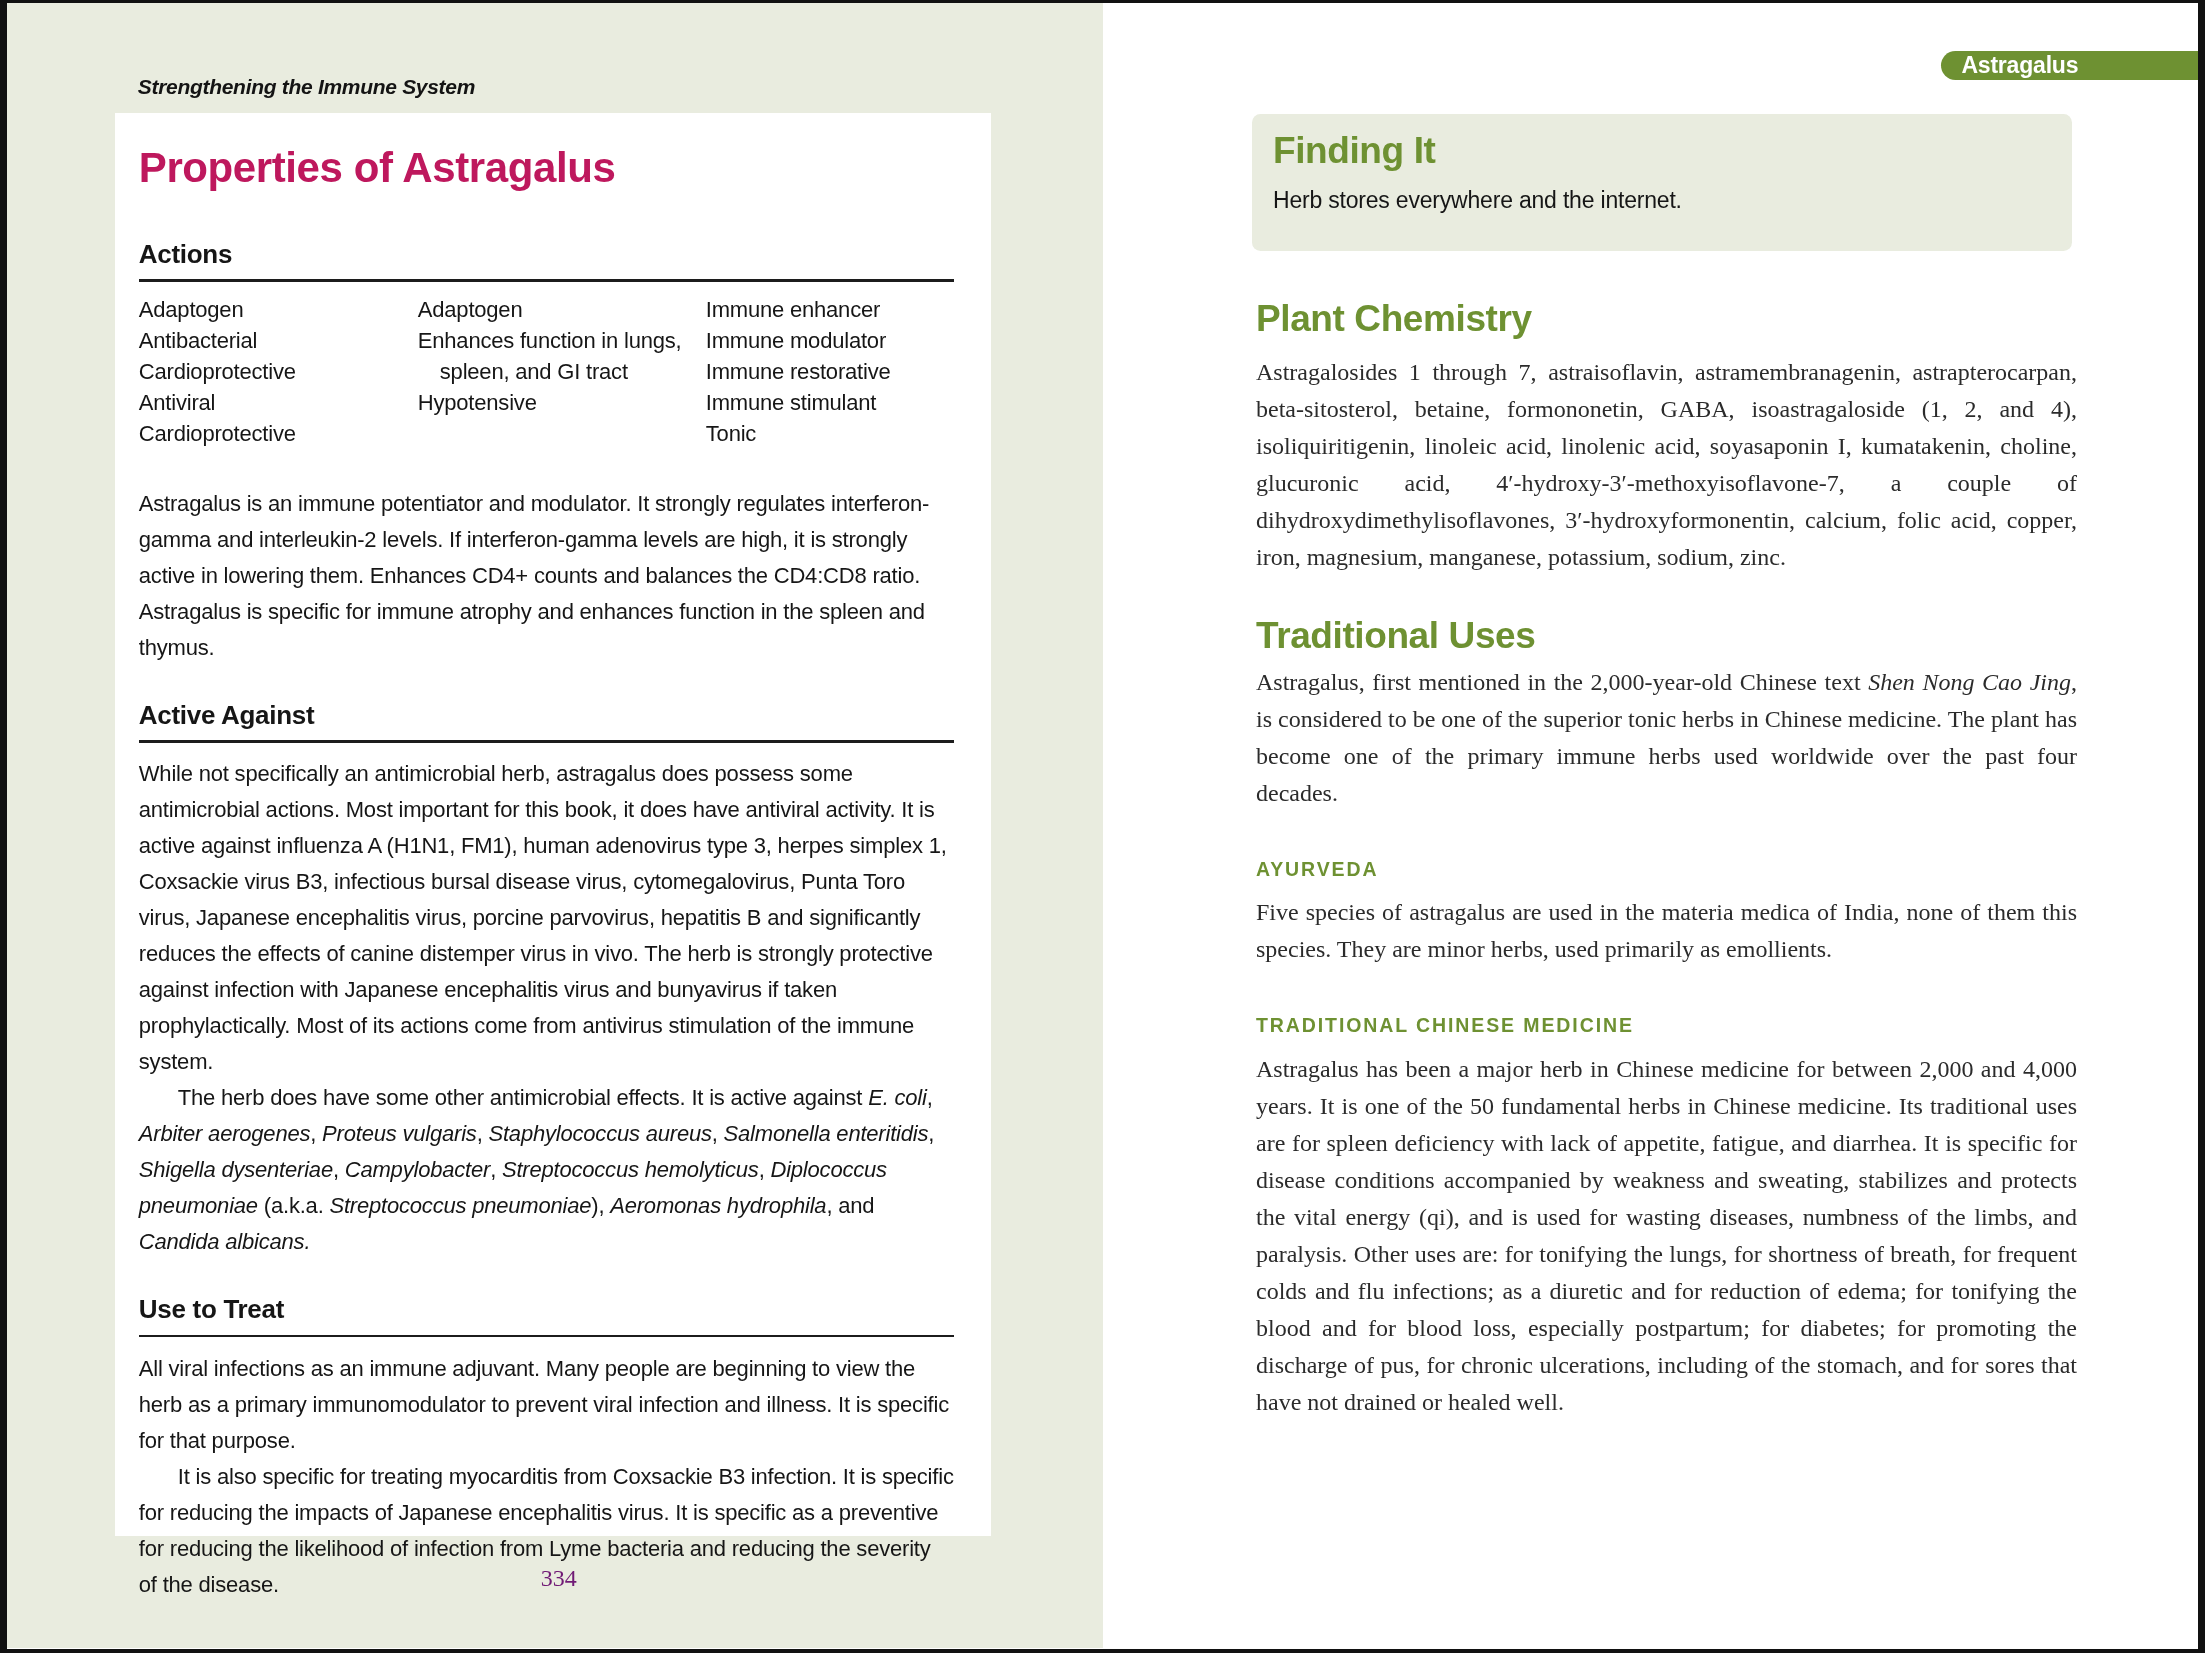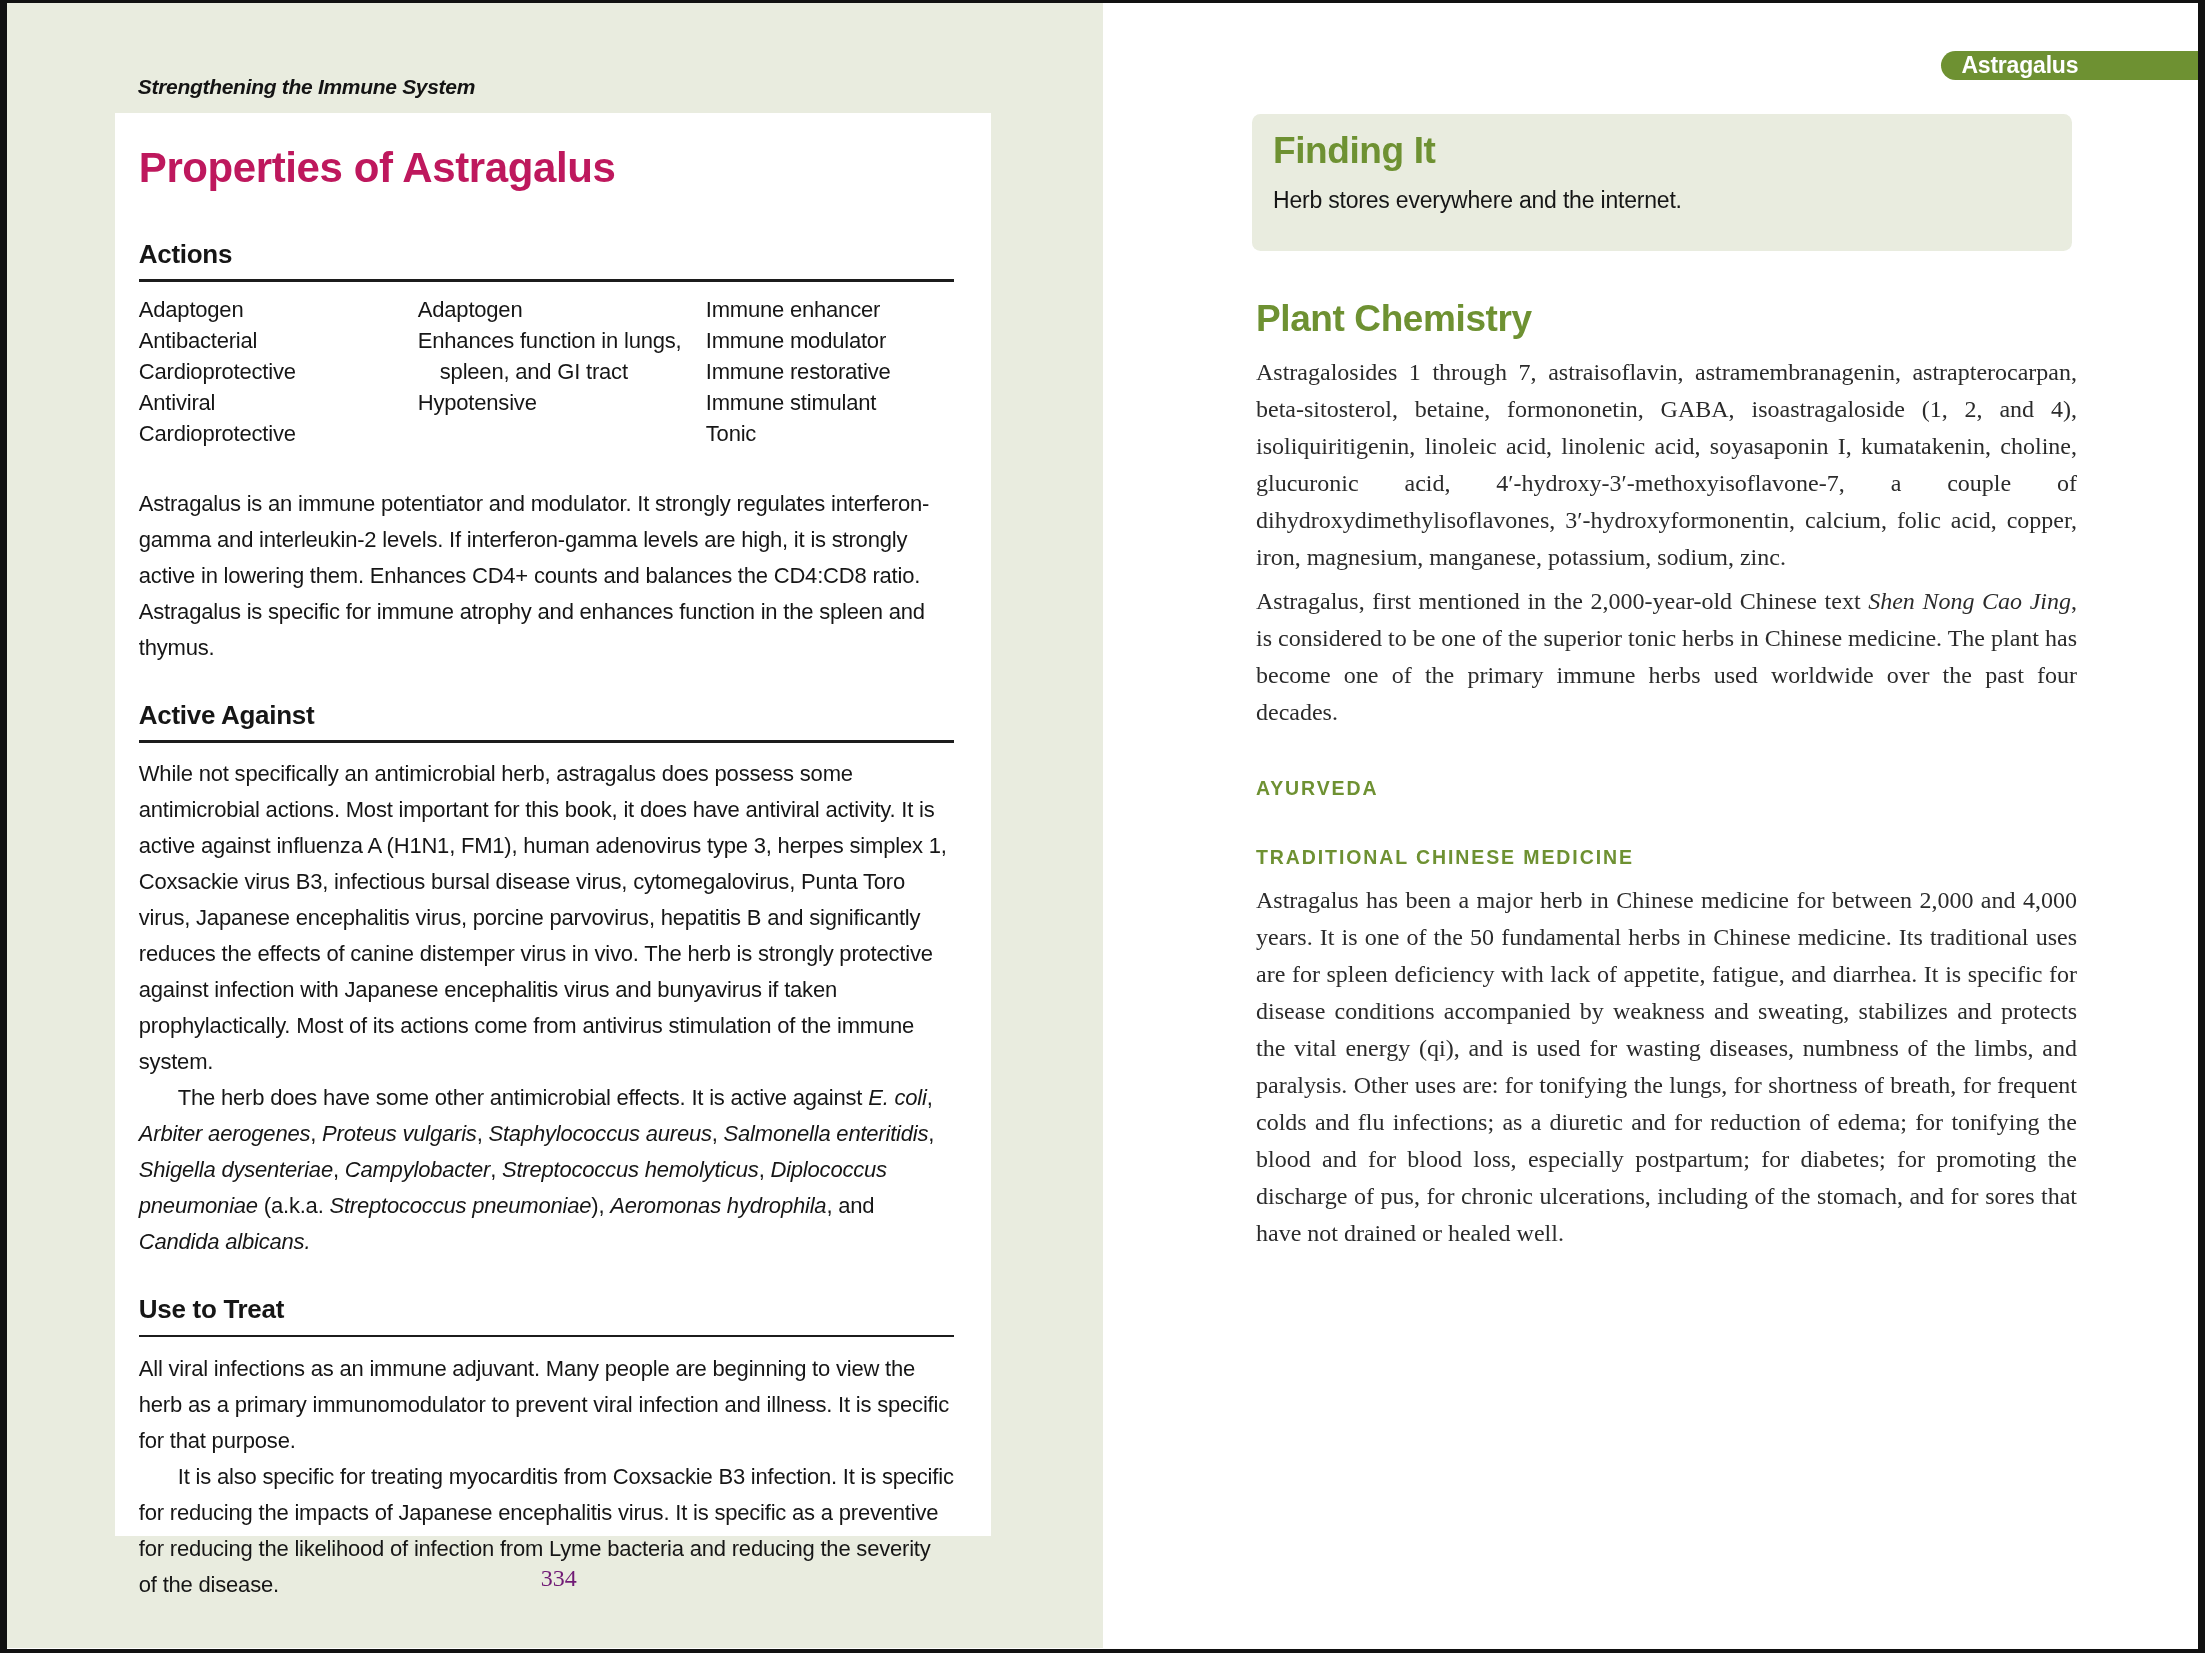--- a/index.html
+++ b/index.html
@@ -164,23 +164,25 @@
 
     <div class="finding-box">
       <h2 class="green-lg">Finding It</h2>
       <p class="finding-body">Herb stores everywhere and the internet.</p>
     </div>
 
     <div class="right-col">
       <h2 class="green-lg">Plant Chemistry</h2>
       <p class="body-serif">Astragalosides 1 through 7, astraisoflavin, astramembranagenin, astrapterocarpan, beta-sitosterol, betaine, formononetin, GABA, isoastragaloside (1, 2, and 4), isoliquiritigenin, linoleic acid, linolenic acid, soyasaponin I, kumatakenin, choline, glucuronic acid, 4′-hydroxy-3′-methoxyisoflavone-7, a couple of dihydroxydimethylisoflavones, 3′-hydroxyformonentin, calcium, folic acid, copper, iron, magnesium, manganese, potassium, sodium, zinc.</p>
 
+      <h2 class="green-lg mt">Traditional Uses</h2>
       <p class="body-serif" style="margin-top:6.8px;"><span>Astragalus, first mentioned in the 2,000-year-old Chinese text </span><span style="font-style: italic;">Shen Nong Cao Jing</span><span>, is considered to be one of the superior tonic herbs in Chinese medicine. The plant has become one of the primary immune herbs used worldwide over the past four decades.</span></p>
 
       <h3 class="green-sm">AYURVEDA</h3>
+      <p class="body-serif">Five species of astragalus are used in the materia medica of India, none of them this species. They are minor herbs, used primarily as emollients.</p>
 
       <h3 class="green-sm">TRADITIONAL CHINESE MEDICINE</h3>
       <p class="body-serif">Astragalus has been a major herb in Chinese medicine for between 2,000 and 4,000 years. It is one of the 50 fundamental herbs in Chinese medicine. Its traditional uses are for spleen deficiency with lack of appetite, fatigue, and diarrhea. It is specific for disease conditions accompanied by weakness and sweating, stabilizes and protects the vital energy (qi), and is used for wasting diseases, numbness of the limbs, and paralysis. Other uses are: for tonifying the lungs, for shortness of breath, for frequent colds and flu infections; as a diuretic and for reduction of edema; for tonifying the blood and for blood loss, especially postpartum; for diabetes; for promoting the discharge of pus, for chronic ulcerations, including of the stomach, and for sores that have not drained or healed well.</p>
     </div>
 
   </div>
 
   <div class="frame left"></div>
   <div class="frame top"></div>
   <div class="frame right"></div>

